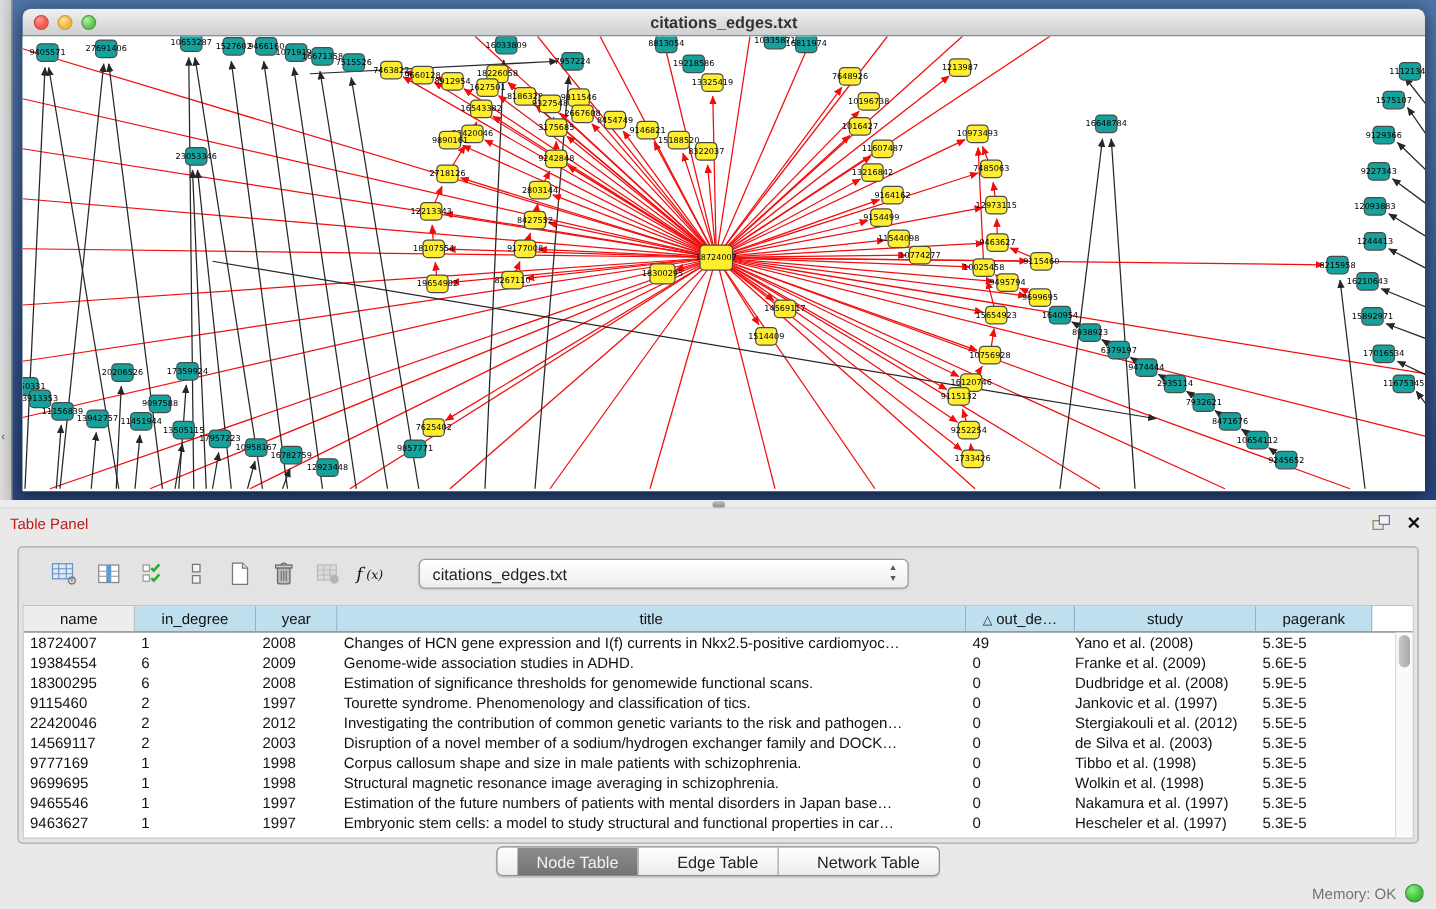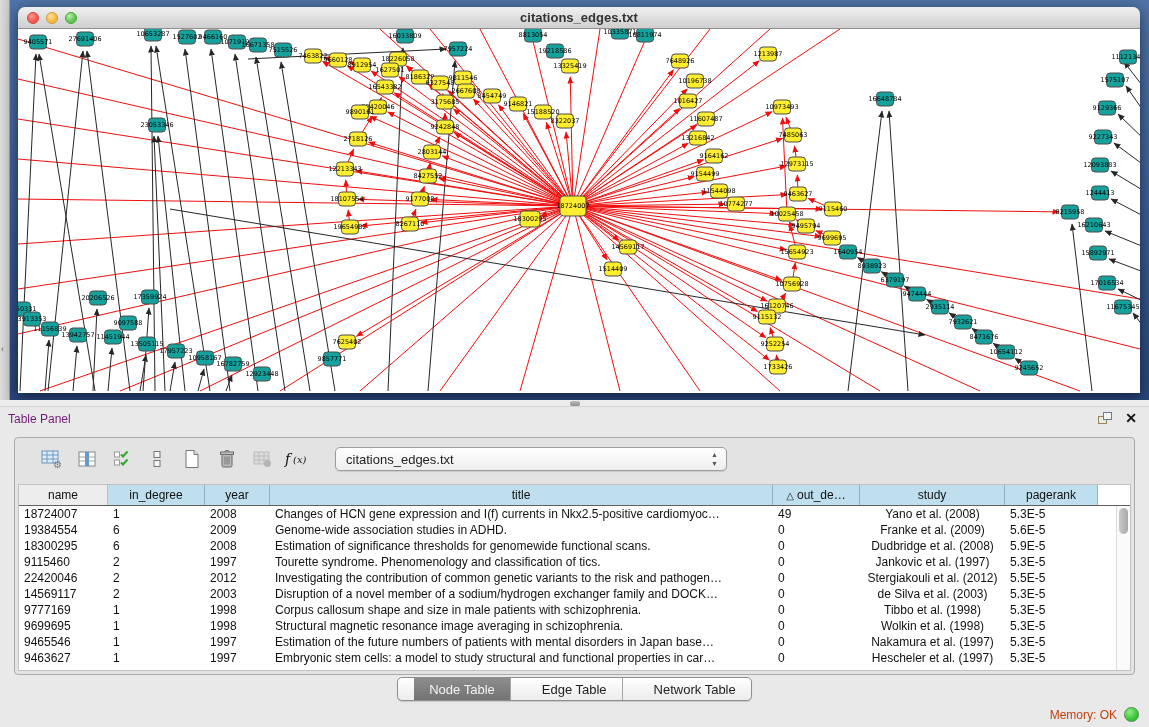--- a/index.html
+++ b/index.html
@@ -32,21 +32,21 @@
   .nl { font-size:6.5px; text-anchor:middle; fill:#000; font-family:"DejaVu Sans",sans-serif; }
 
   
   .divider { position:absolute; left:0; top:400px; width:1149px; height:7px; background:#ececec; border-bottom:1px solid #d4d4d4; }
   .grip { position:absolute; left:570px; top:1px; width:10px; height:5px;
     background:linear-gradient(#bdbdbd,#8f8f8f); border-radius:2px; }
 
   
   .table-panel { position:absolute; left:0; top:407px; width:1149px; height:296px; background:#e9e9e9; }
   .panel-header { position:relative; height:26px; }
-  .panel-title { position:absolute; left:8px; top:5px; font-size:12px; color:#701a75; }
+  .panel-title { position:absolute; left:8px; top:5px; font-size:12px; color:#b91c1c; }
   .float-btn { position:absolute; right:36px; top:4px; cursor:default; }
   .close-btn { position:absolute; right:12px; top:3px; font-size:14px; font-weight:bold; color:#111; }
 
   .panel-body { position:absolute; left:14px; right:14px; top:30px; height:238px;
     background:#e3e3e3; border:1px solid #ababab; border-radius:4px; }
   .toolbar { position:absolute; left:0; top:0; right:0; height:42px; display:flex; align-items:center; padding-left:24px; }
   .tool { width:26px; height:26px; margin-right:9px; display:flex; align-items:center; justify-content:center; }
   .net-select { position:relative; margin-left:16px; width:392px; height:24px; border:1px solid #9d9d9d; border-radius:5px;
     background:linear-gradient(#ffffff,#eeeeee); font-size:13px; color:#222; display:flex; align-items:center; padding:0 24px 0 10px;
     box-shadow:0 1px 1px rgba(0,0,0,.12); }
@@ -56,37 +56,37 @@
   .thead, .trow { display:grid; grid-template-columns:89px 97px 65px 503px 87px 145px 93px 1fr; }
   .thead { height:21px; line-height:20px; border-bottom:1px solid #5f5f5f; }
   .th { background:#bfdfee; border-right:1px solid #8fb4c6; font-size:12px; color:#111; text-align:center;
     overflow:hidden; white-space:nowrap; }
   .th.hname { background:#ededed; border-right:1px solid #bfbfbf; }
   .th.hlast { border-right:none; background:#fff; }
   .sorttri { font-size:10px; margin-right:3px; color:#123; }
   .tbody-wrap { position:absolute; left:0; right:14px; top:21px; bottom:0; overflow:hidden; }
   .trow { height:16px; line-height:16px; }
   .tc { font-size:12px; color:#111; padding-left:5px; overflow:hidden; white-space:nowrap; }
-  .tc.ctr { text-align:center; padding-left:0; }
+  .tc.ctr { padding-left:0; }
   .vscroll { position:absolute; right:0; top:21px; bottom:0; width:14px; background:#fafafa; border-left:1px solid #dcdcdc; }
   .thumb { position:absolute; left:2px; top:2px; width:9px; height:26px; border-radius:5px;
     background:linear-gradient(90deg,#c9c9c9,#a8a8a8); }
 
   
   .tabbar { position:absolute; left:0; right:0; top:270px; display:flex; justify-content:center; }
   .seg { display:flex; border:1px solid #8e8e8e; border-radius:5px; overflow:hidden;
     background:linear-gradient(#ffffff,#ececec); box-shadow:0 1px 1px rgba(0,0,0,.15); }
   .tab { border:none; border-right:1px solid #a5a5a5; background:transparent; font-family:"Liberation Sans",sans-serif;
     font-size:13px; color:#222; height:22px; padding:0 15px;margin-left:16px; }
   .tab:last-child { border-right:none; }
   .tab.sel { background:linear-gradient(#8d8d8d,#737373); color:#f3f3f3; }
 
   
   .statusbar { position:absolute; left:0; top:703px; width:1149px; height:24px; background:#e9e9e9; }
-  .mem-label { position:absolute; right:32px; top:5px; font-size:12px; color:#c2410c; }
+  .mem-label { position:absolute; right:32px; top:5px; font-size:12px; color:#737373; }
   .mem-led { position:absolute; right:10px; top:4px; width:15px; height:15px; border-radius:50%;
     background:radial-gradient(circle at 35% 30%, #90ee80, #35c235 65%); border:1px solid #4c8c4c; }
 </style>
 </head>
 <body>
 
 <div class="app">
 
   <div class="net-region">
     <div class="left-strip">

